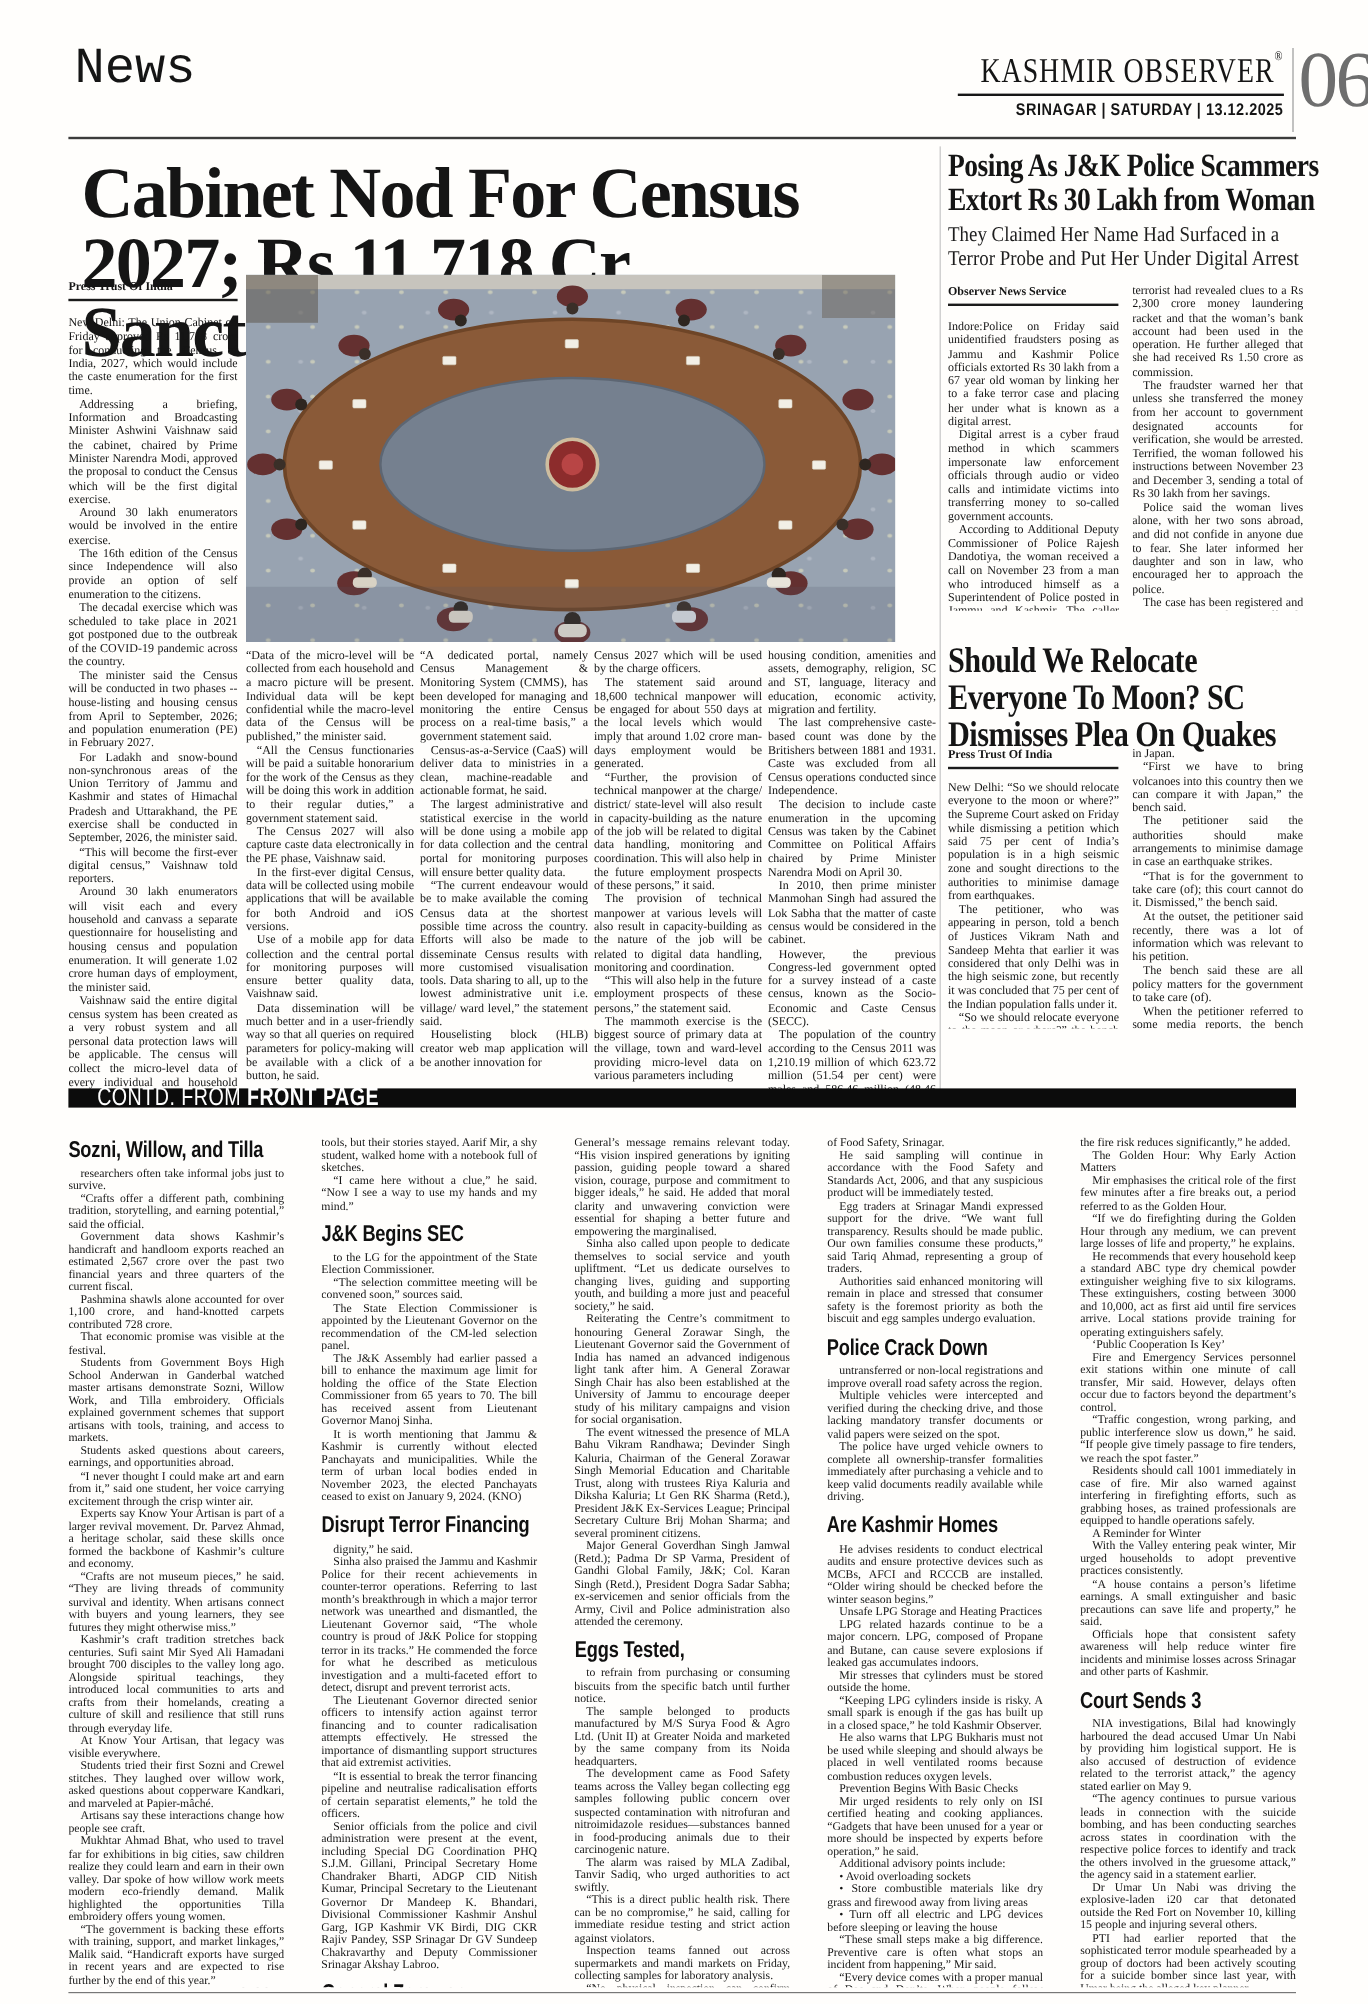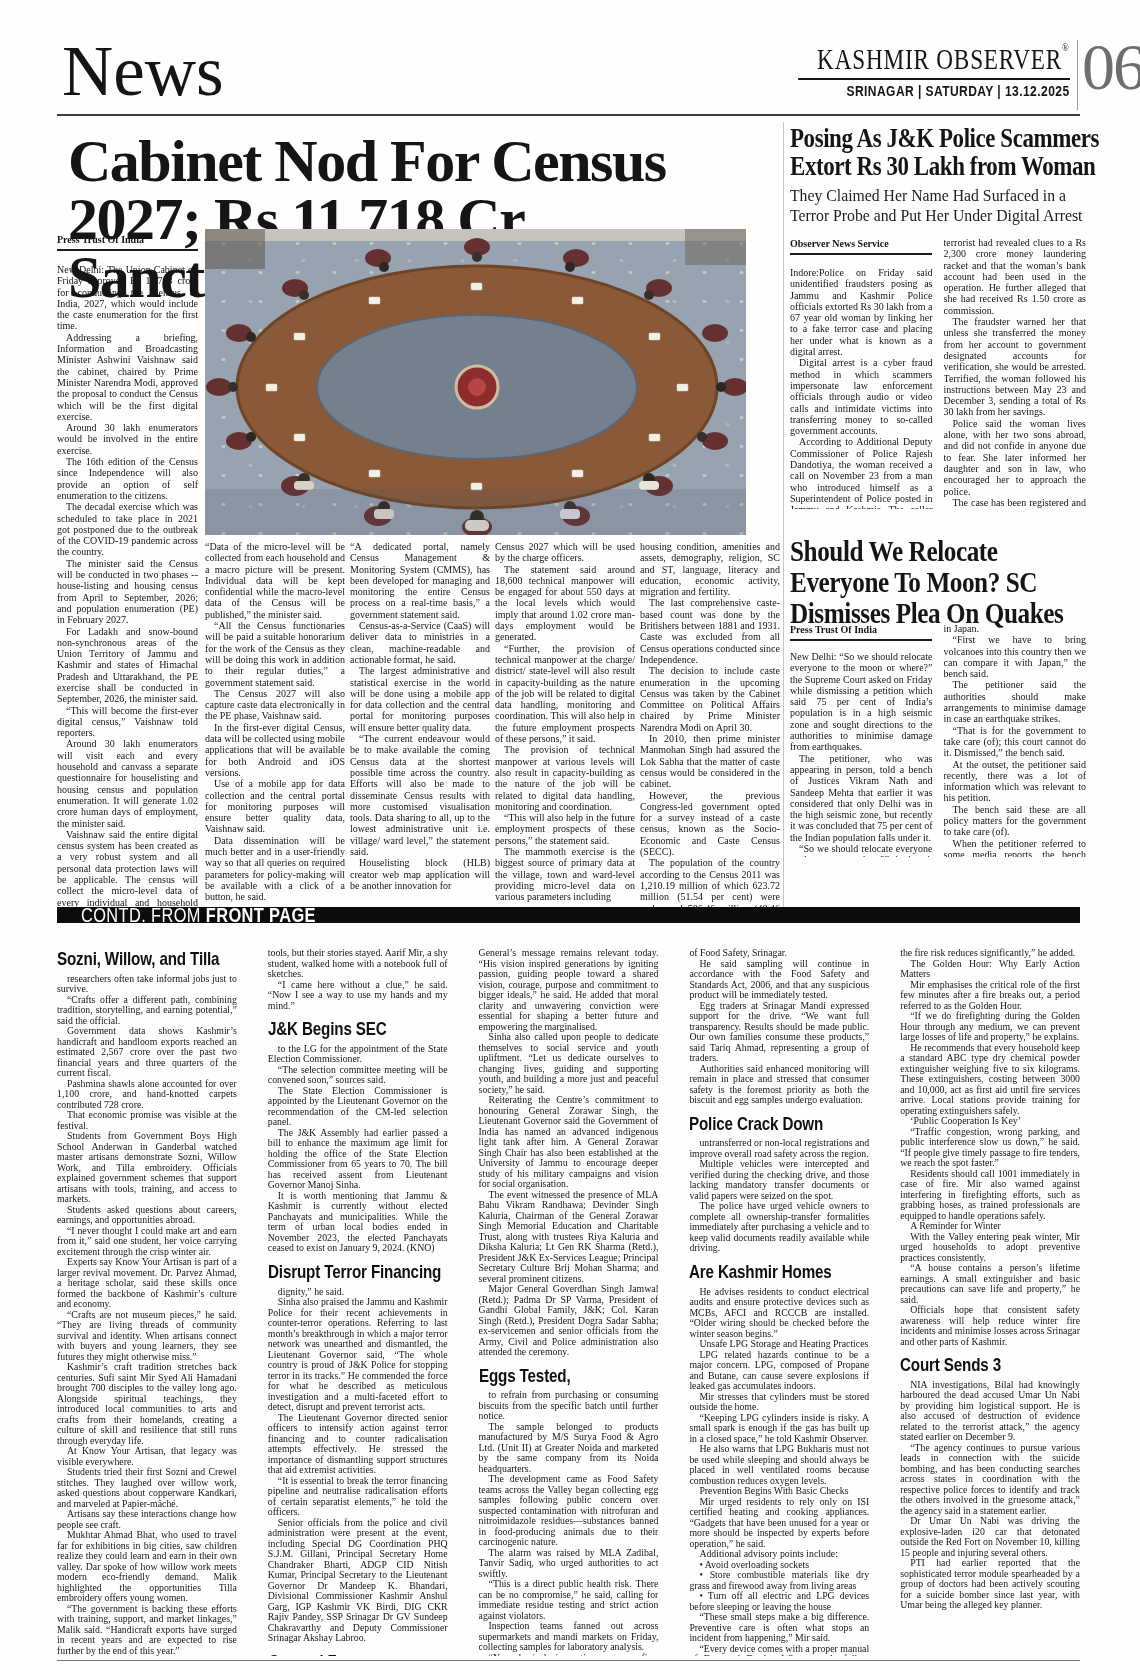--- a/index.html
+++ b/index.html
@@ -1,20 +1,20 @@
 <!DOCTYPE html>
 <html><head>
 <meta charset="utf-8">
 <style>
   html,body{margin:0;padding:0;background:#e9e9e9;}
   .page{position:relative;width:1140px;height:1670px;background:#fffefc;margin:0 auto;overflow:hidden;
         font-family:"Liberation Serif",serif;color:#151515;}
   
-  .news-title{position:absolute;left:62px;top:36px;font-size:71px;line-height:1;font-weight:400;
-              font-family:Liberation Serif, serif;}
+  .news-title{position:absolute;left:62px;top:36px;font-size:42px;line-height:1;font-weight:400;
+              font-family:Liberation Mono, monospace;}
   .brand-block{position:absolute;right:70px;top:42px;text-align:right;}
   .brand-line{font-family:"Liberation Serif",serif;font-size:29px;line-height:1;white-space:nowrap;
               transform:scaleX(.8);transform-origin:100% 50%;letter-spacing:1px;}
   .brand-line .reg{font-size:11px;vertical-align:18px;}
   .dateline{margin-top:4px;border-top:2.5px solid #161616;padding-top:3px;
             font-family:"Liberation Sans",sans-serif;font-weight:700;font-size:14px;white-space:nowrap;
             transform:scaleX(.86);transform-origin:100% 50%;letter-spacing:.5px;}
   .pageno-rule{position:absolute;left:1077px;top:40px;height:70px;border-left:1.5px solid #9a9a9a;}
   .page-number{position:absolute;left:1082px;top:32px;font-size:66px;line-height:1.05;color:#6e6e6e;
                font-family:"Liberation Serif",serif;letter-spacing:-2px;}
@@ -219,21 +219,21 @@
   <p class="scam-subhead"><span>They Claimed Her Name Had Surfaced in a</span><br><span>Terror Probe and Put Her Under Digital Arrest</span></p>
   <div class="scam-byline byline">Observer News Service</div>
   <div class="scam-cols">
     <div class="col c1 np">
         <p class="para">Indore:Police on Friday said unidentified fraudsters posing as Jammu and Kashmir Police officials extorted Rs 30 lakh from a 67 year old woman by linking her to a fake terror case and placing her under what is known as a digital arrest.</p>
         <p class="para">Digital arrest is a cyber fraud method in which scammers impersonate law enforcement officials through audio or video calls and intimidate victims into transferring money to so-called government accounts.</p>
         <p class="para">According to Additional Deputy Commissioner of Police Rajesh Dandotiya, the woman received a call on November 23 from a man who introduced himself as a Superintendent of Police posted in Jammu and Kashmir. The caller claimed that a mobile phone recovered from a</p>
       </div>
     <div class="col np">
         <p class="para">terrorist had revealed clues to a Rs 2,300 crore money laundering racket and that the woman’s bank account had been used in the operation. He further alleged that she had received Rs 1.50 crore as commission.</p>
-        <p class="para">The fraudster warned her that unless she transferred the money from her account to government designated accounts for verification, she would be arrested. Terrified, the woman followed his instructions between May 23 and December 3, sending a total of Rs 30 lakh from her savings.</p>
+        <p class="para">The fraudster warned her that unless she transferred the money from her account to government designated accounts for verification, she would be arrested. Terrified, the woman followed his instructions between November 23 and December 3, sending a total of Rs 30 lakh from her savings.</p>
         <p class="para">Police said the woman lives alone, with her two sons abroad, and did not confide in anyone due to fear. She later informed her daughter and son in law, who encouraged her to approach the police.</p>
         <p class="para">The case has been registered and investigation is underway, officials said. (inputs from PTI)</p>
       </div>
   </div>
 
   <h2 class="moon-headline"><span>Should We Relocate</span><br><span>Everyone To Moon? SC</span><br><span>Dismisses Plea On Quakes</span></h2>
   <div class="moon-byline byline">Press Trust Of India</div>
   <div class="moon-cols">
     <div class="col c1 np">
         <p class="para">New Delhi: “So we should relocate everyone to the moon or where?” the Supreme Court asked on Friday while dismissing a petition which said 75 per cent of India’s population is in a high seismic zone and sought directions to the authorities to minimise damage from earthquakes.</p>
@@ -335,28 +335,29 @@
         <p class="para">“These small steps make a big difference. Preventive care is often what stops an incident from happening,” Mir said.</p>
         <p class="para">“Every device comes with a proper manual of Dos and Don’ts. When people follow these,</p>
       </div>
     <div class="bcol">
         <p class="para">the fire risk reduces significantly,” he added.</p>
         <p class="para">The Golden Hour: Why Early Action Matters</p>
         <p class="para">Mir emphasises the critical role of the first few minutes after a fire breaks out, a period referred to as the Golden Hour.</p>
         <p class="para">“If we do firefighting during the Golden Hour through any medium, we can prevent large losses of life and property,” he explains.</p>
         <p class="para">He recommends that every household keep a standard ABC type dry chemical powder extinguisher weighing five to six kilograms. These extinguishers, costing between 3000 and 10,000, act as first aid until fire services arrive. Local stations provide training for operating extinguishers safely.</p>
         <p class="para">‘Public Cooperation Is Key’</p>
+        <p class="para">Fire and Emergency Services personnel exit stations within one minute of call transfer, Mir said. However, delays often occur due to factors beyond the department’s control.</p>
         <p class="para">“Traffic congestion, wrong parking, and public interference slow us down,” he said. “If people give timely passage to fire tenders, we reach the spot faster.”</p>
         <p class="para">Residents should call 1001 immediately in case of fire. Mir also warned against interfering in firefighting efforts, such as grabbing hoses, as trained professionals are equipped to handle operations safely.</p>
         <p class="para">A Reminder for Winter</p>
         <p class="para">With the Valley entering peak winter, Mir urged households to adopt preventive practices consistently.</p>
         <p class="para">“A house contains a person’s lifetime earnings. A small extinguisher and basic precautions can save life and property,” he said.</p>
         <p class="para">Officials hope that consistent safety awareness will help reduce winter fire incidents and minimise losses across Srinagar and other parts of Kashmir.</p>
         <h3 class="sec-head">Court Sends 3</h3>
-        <p class="para">NIA investigations, Bilal had knowingly harboured the dead accused Umar Un Nabi by providing him logistical support. He is also accused of destruction of evidence related to the terrorist attack,” the agency stated earlier on December 9.</p>
+        <p class="para">NIA investigations, Bilal had knowingly harboured the dead accused Umar Un Nabi by providing him logistical support. He is also accused of destruction of evidence related to the terrorist attack,” the agency stated earlier on May 9.</p>
         <p class="para">“The agency continues to pursue various leads in connection with the suicide bombing, and has been conducting searches across states in coordination with the respective police forces to identify and track the others involved in the gruesome attack,” the agency said in a statement earlier.</p>
         <p class="para">Dr Umar Un Nabi was driving the explosive-laden i20 car that detonated outside the Red Fort on November 10, killing 15 people and injuring several others.</p>
         <p class="para">PTI had earlier reported that the sophisticated terror module spearheaded by a group of doctors had been actively scouting for a suicide bomber since last year, with Umar being the alleged key planner.</p>
       </div>
   </div>
   <div class="bottom-rule"></div>
 
 </div>
 
 </body></html>

